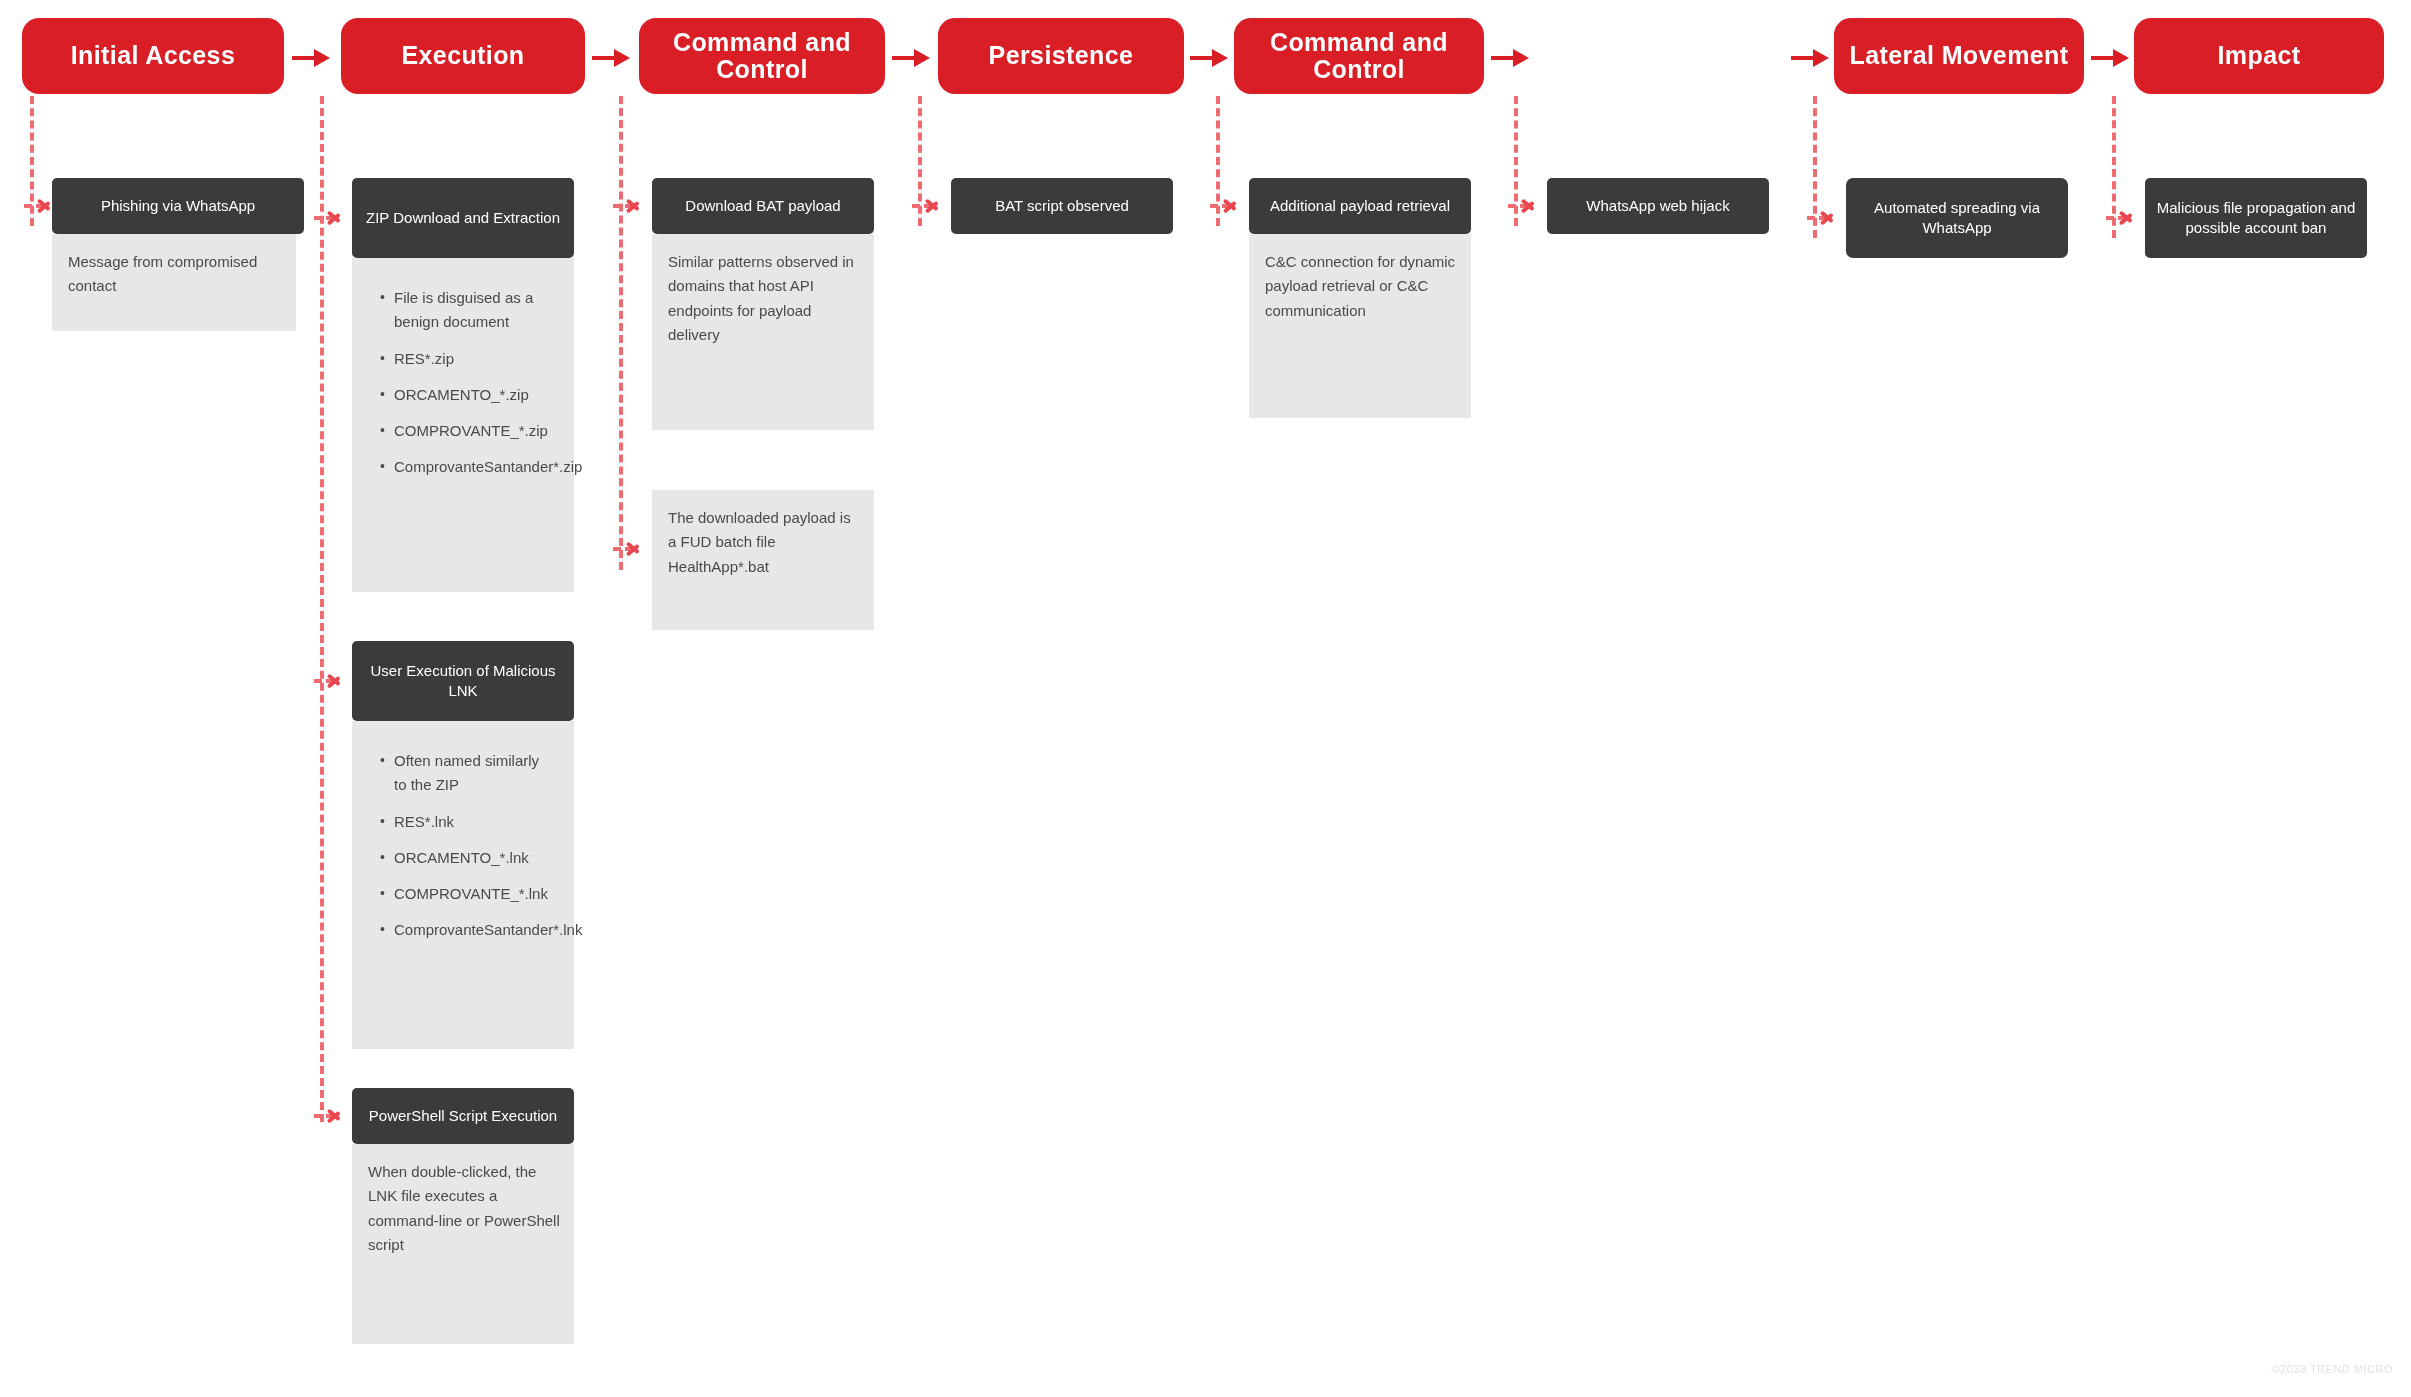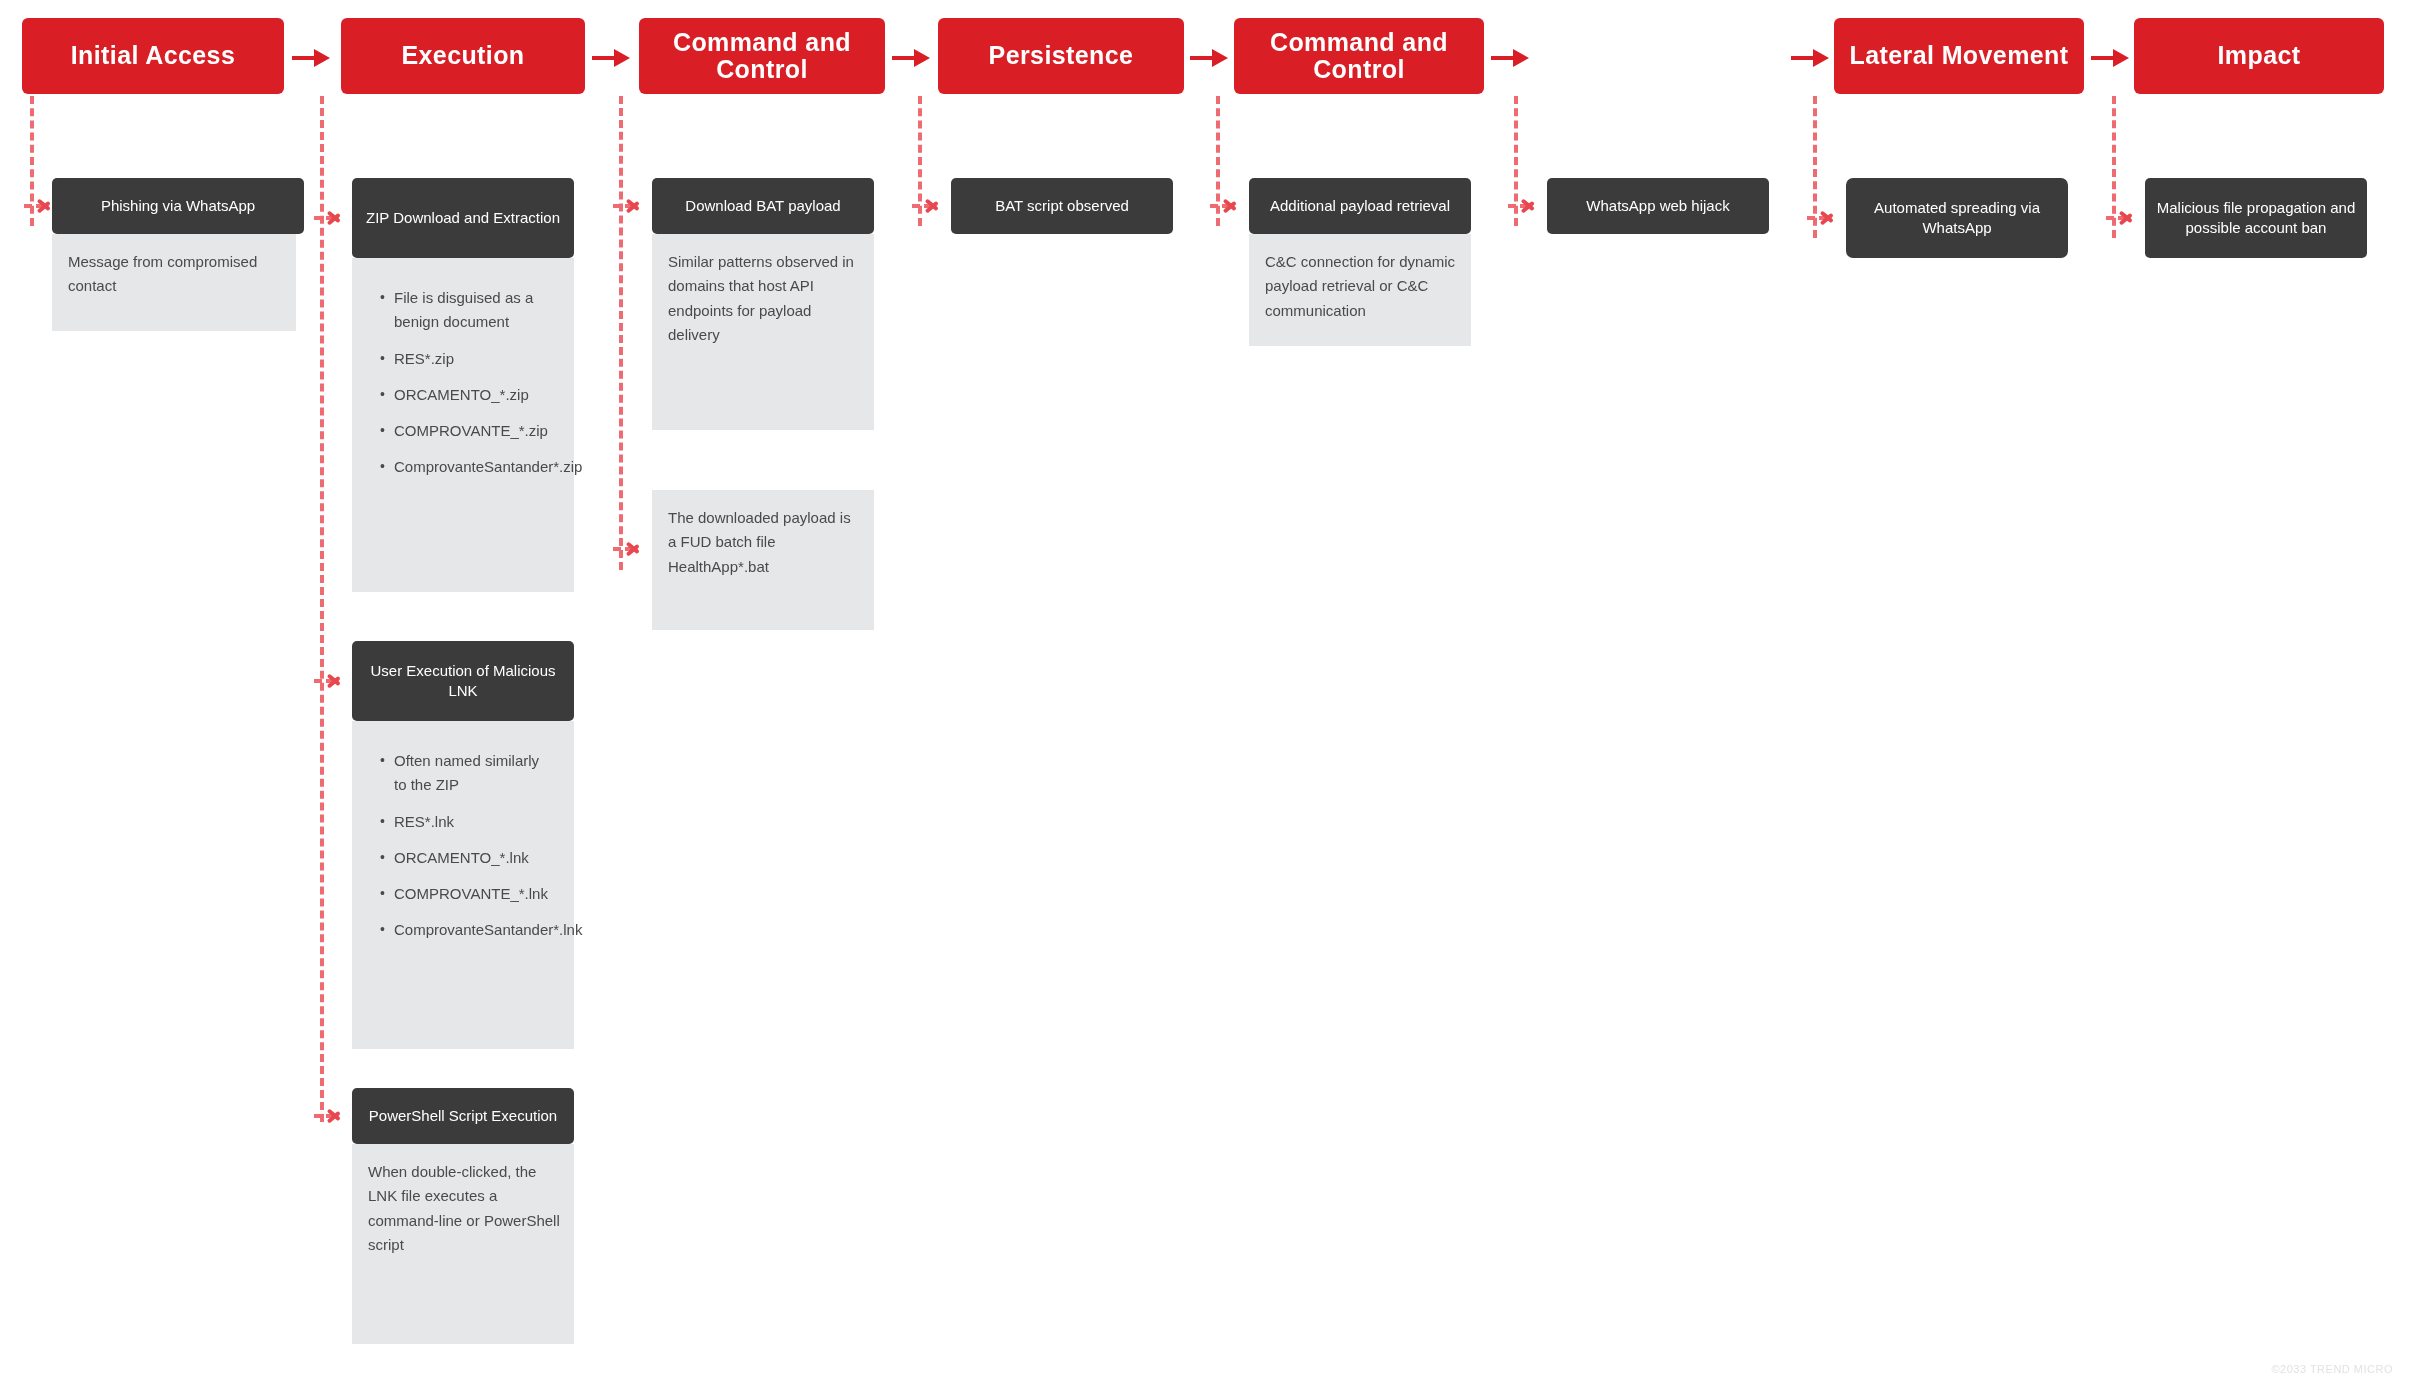--- a/index.html
+++ b/index.html
@@ -15,21 +15,21 @@
     width: 2411px;
     height: 1397px;
     background: #ffffff;
   }
 
   
   .stage-header {
     position: absolute;
     height: 76px;
     background: #d91e26;
-    border-radius: 6px;
+    border-radius: 17px;
     display: flex;
     align-items: center;
     justify-content: center;
     color: #ffffff;
     font-size: 25px;
     font-weight: bold;
     letter-spacing: 0.4px;
     text-align: center;
     line-height: 1.1;
     padding: 0 8px;
@@ -297,21 +297,21 @@
     <span>BAT script observed</span>
   </div>
 
   <div class="connector" style="left:1210px; top:195px;">
     <div class="stub"></div>
     <div class="chev"></div>
   </div>
   <div class="tech-title" style="left:1249px; top:178px; width:222px; height:56px;">
     <span>Additional payload retrieval</span>
   </div>
-  <div class="tech-body" style="left:1249px; top:234px; width:222px; height:112px;">
+  <div class="tech-body" style="left:1249px; top:234px; width:222px; height:184px;">
     <p>C&amp;C connection for dynamic payload retrieval or C&amp;C communication</p>
   </div>
 
   <div class="connector" style="left:1508px; top:195px;">
     <div class="stub"></div>
     <div class="chev"></div>
   </div>
   <div class="tech-title" style="left:1547px; top:178px; width:222px; height:56px;">
     <span>WhatsApp web hijack</span>
   </div>

